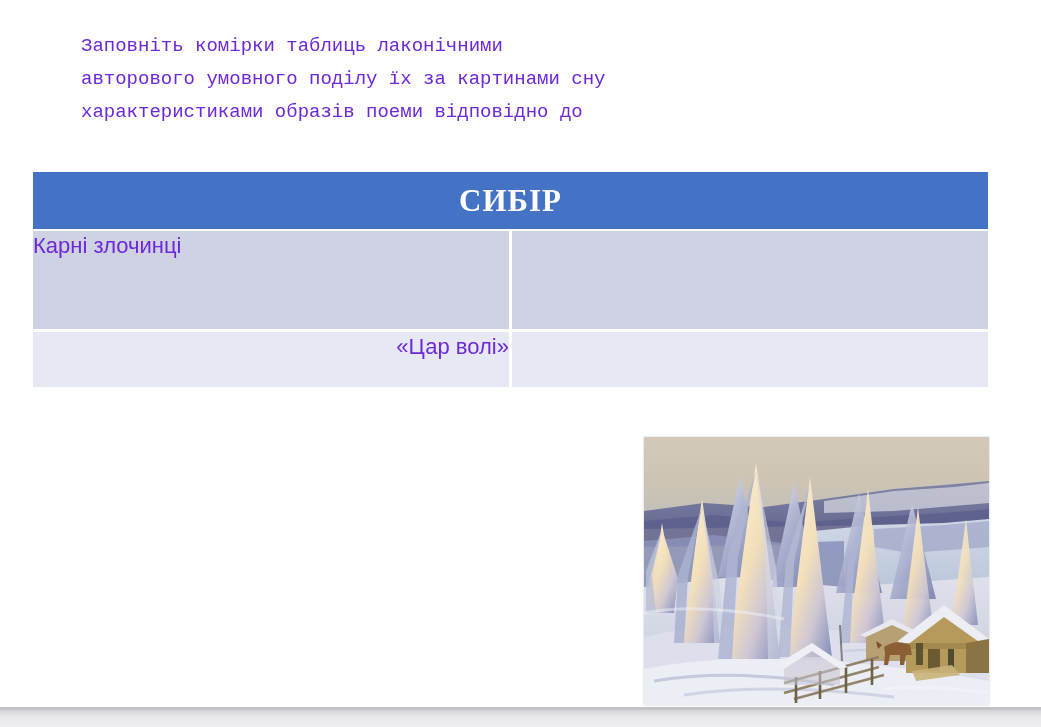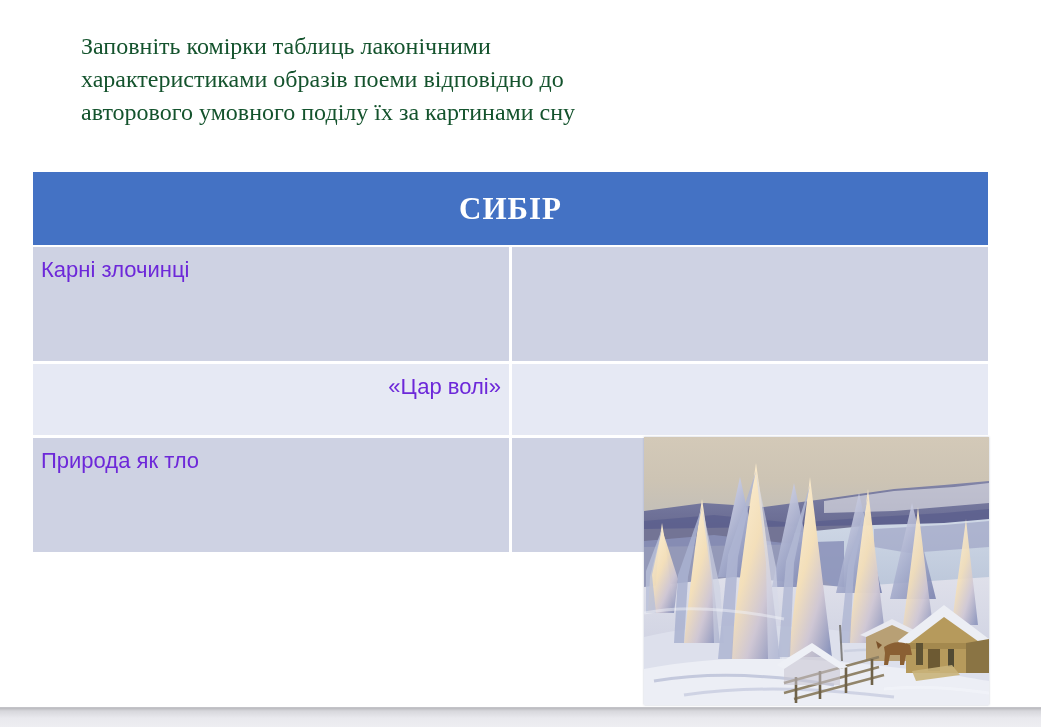--- a/index.html
+++ b/index.html
@@ -24,40 +24,40 @@
     background: #ffffff;
     overflow: hidden;
   }
 
   
   #heading {
     position: absolute;
     left: 81px;
     top: 30px;
     width: 830px;
-    font-family: Liberation Serif, serif;
-    font-size: 24px;
+    font-family: Liberation Mono, monospace;
+    font-size: 19px;
     line-height: 33px;
-    color: #14532d;
+    color: #6d28d9;
     letter-spacing: 0px;
     white-space: normal;
   }
   #heading .hline { display: block; }
 
   
   #sibir-table {
     position: absolute;
     left: 33px;
     top: 172px;
     width: 955px;
     border-collapse: collapse;
     table-layout: fixed;
   }
   #sibir-table td, #sibir-table th {
-    padding: 8px;
+    padding: 0;
     margin: 0;
   }
   .thead-cell {
     background: #4472c4;
     color: #ffffff;
     height: 57px;
     text-align: center;
     vertical-align: middle;
     font-family: "Liberation Serif", "DejaVu Serif", serif;
     font-weight: bold;
@@ -116,43 +116,39 @@
     border-top: 1px solid #c3c3c8;
   }
 </style>
 </head>
 <body>
 
 <div id="slide">
 
   <div id="heading">
     <span class="hline">Заповніть комірки таблиць лаконічними</span>
+    <span class="hline">авторового умовного поділу їх за картинами сну</span>
     <span class="hline">характеристиками образів поеми відповідно до</span>
-    <span class="hline">авторового умовного поділу їх за картинами сну</span>
   </div>
 
   <table id="sibir-table">
     <thead>
       <tr>
         <th class="thead-cell" colspan="2">СИБІР</th>
       </tr>
     </thead>
     <tbody>
       <tr class="band-dark">
         <td class="row-label r1">Карні злочинці</td>
         <td class="row-value r1"></td>
       </tr>
       <tr class="band-light">
         <td class="row-label r2">«Цар волі»</td>
         <td class="row-value r2"></td>
       </tr>
-      <tr class="band-dark">
-        <td class="row-label r3">Природа як тло</td>
-        <td class="row-value r3"></td>
-      </tr>
     </tbody>
   </table>
 
   <div id="painting">
     <svg width="345" height="268" viewBox="0 0 345 268" xmlns="http://www.w3.org/2000/svg">
       <defs>
         <linearGradient id="skyG" x1="0" y1="0" x2="0" y2="1">
           <stop offset="0%" stop-color="#d3c9b8"></stop>
           <stop offset="55%" stop-color="#cdc4b4"></stop>
           <stop offset="100%" stop-color="#c3bfb8"></stop>

